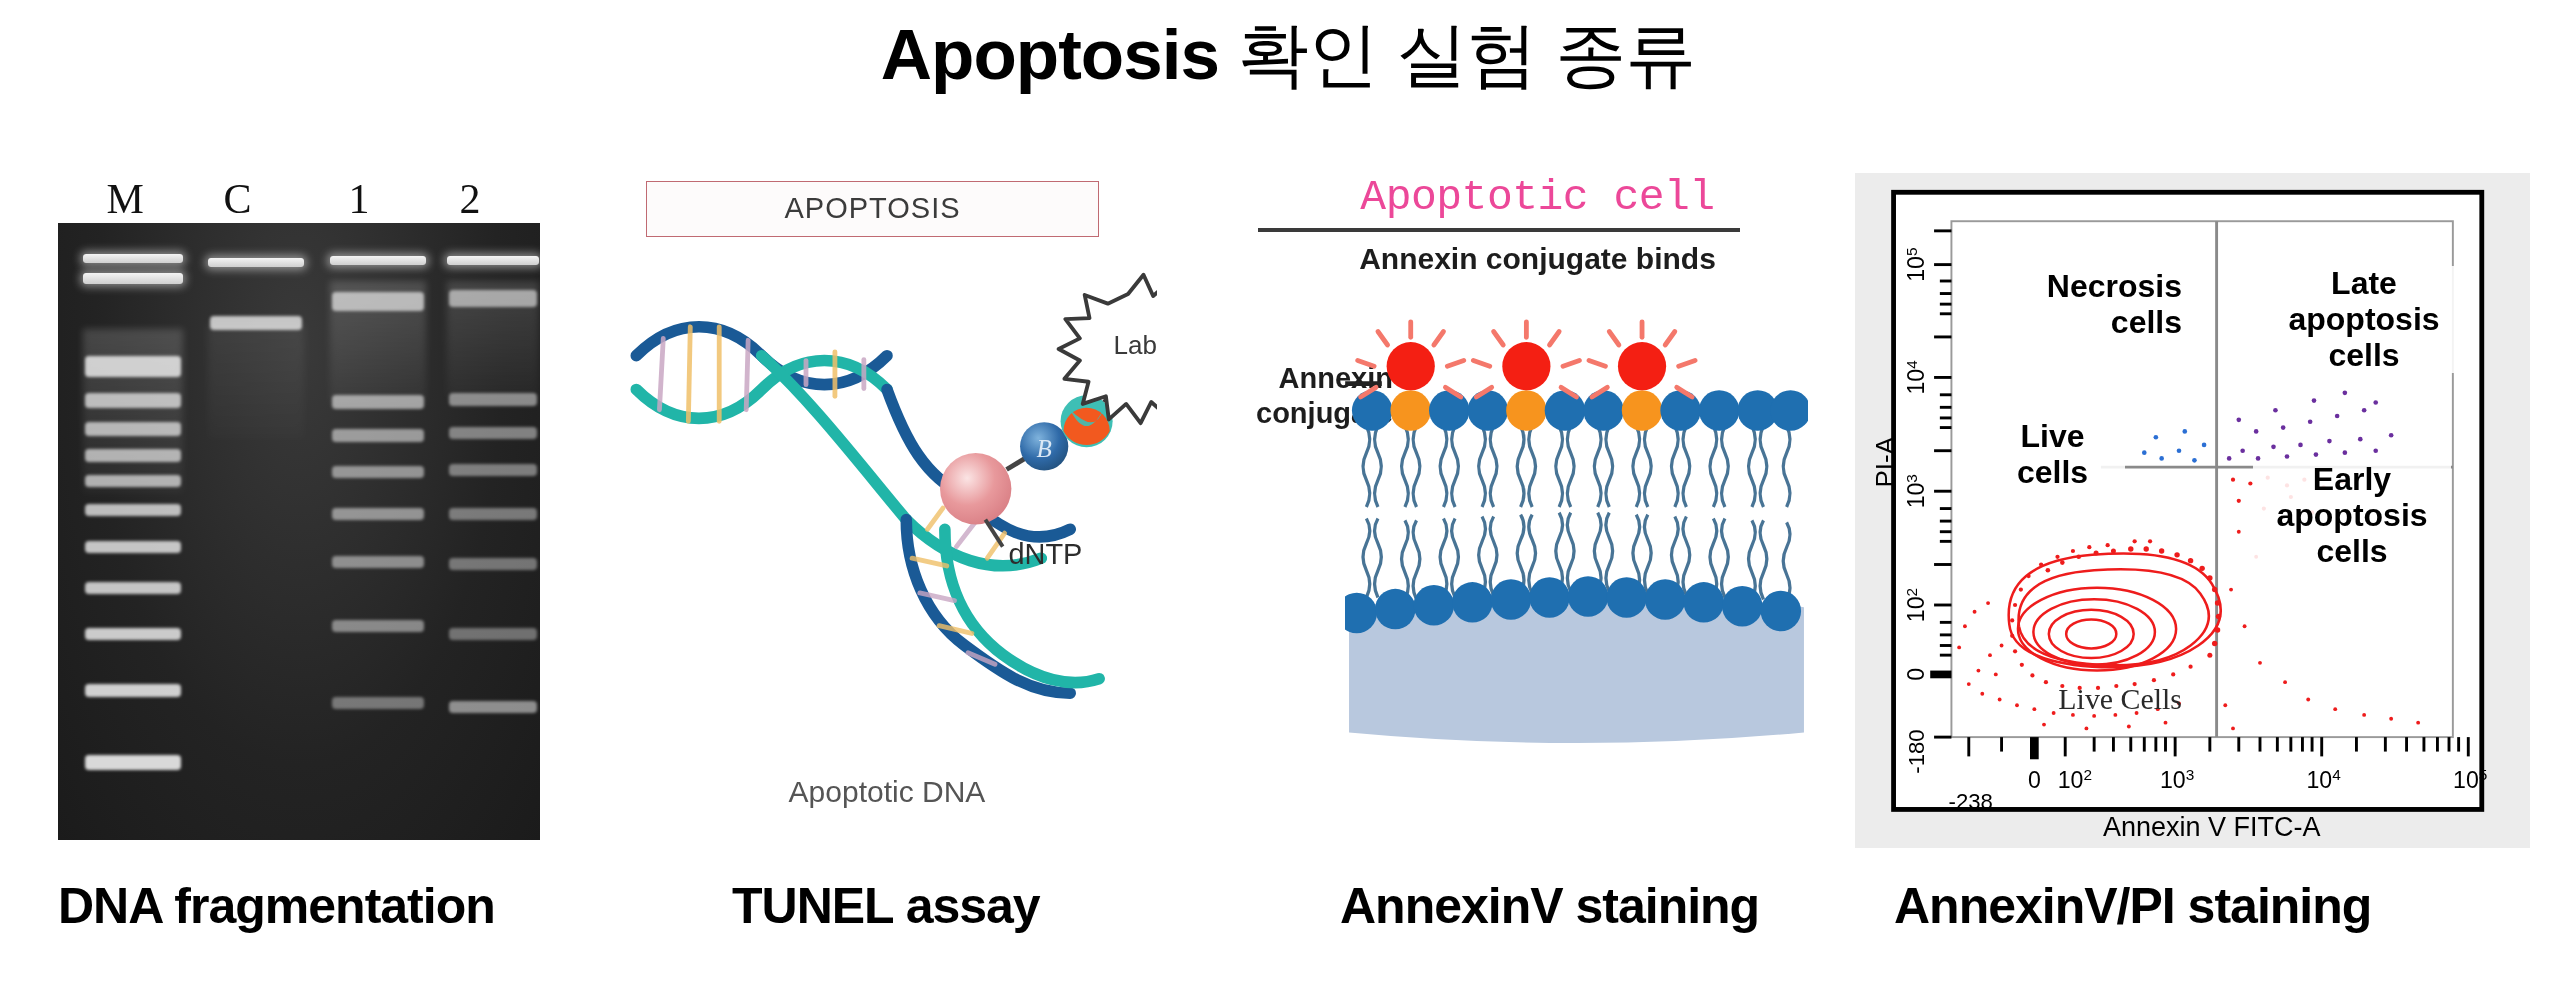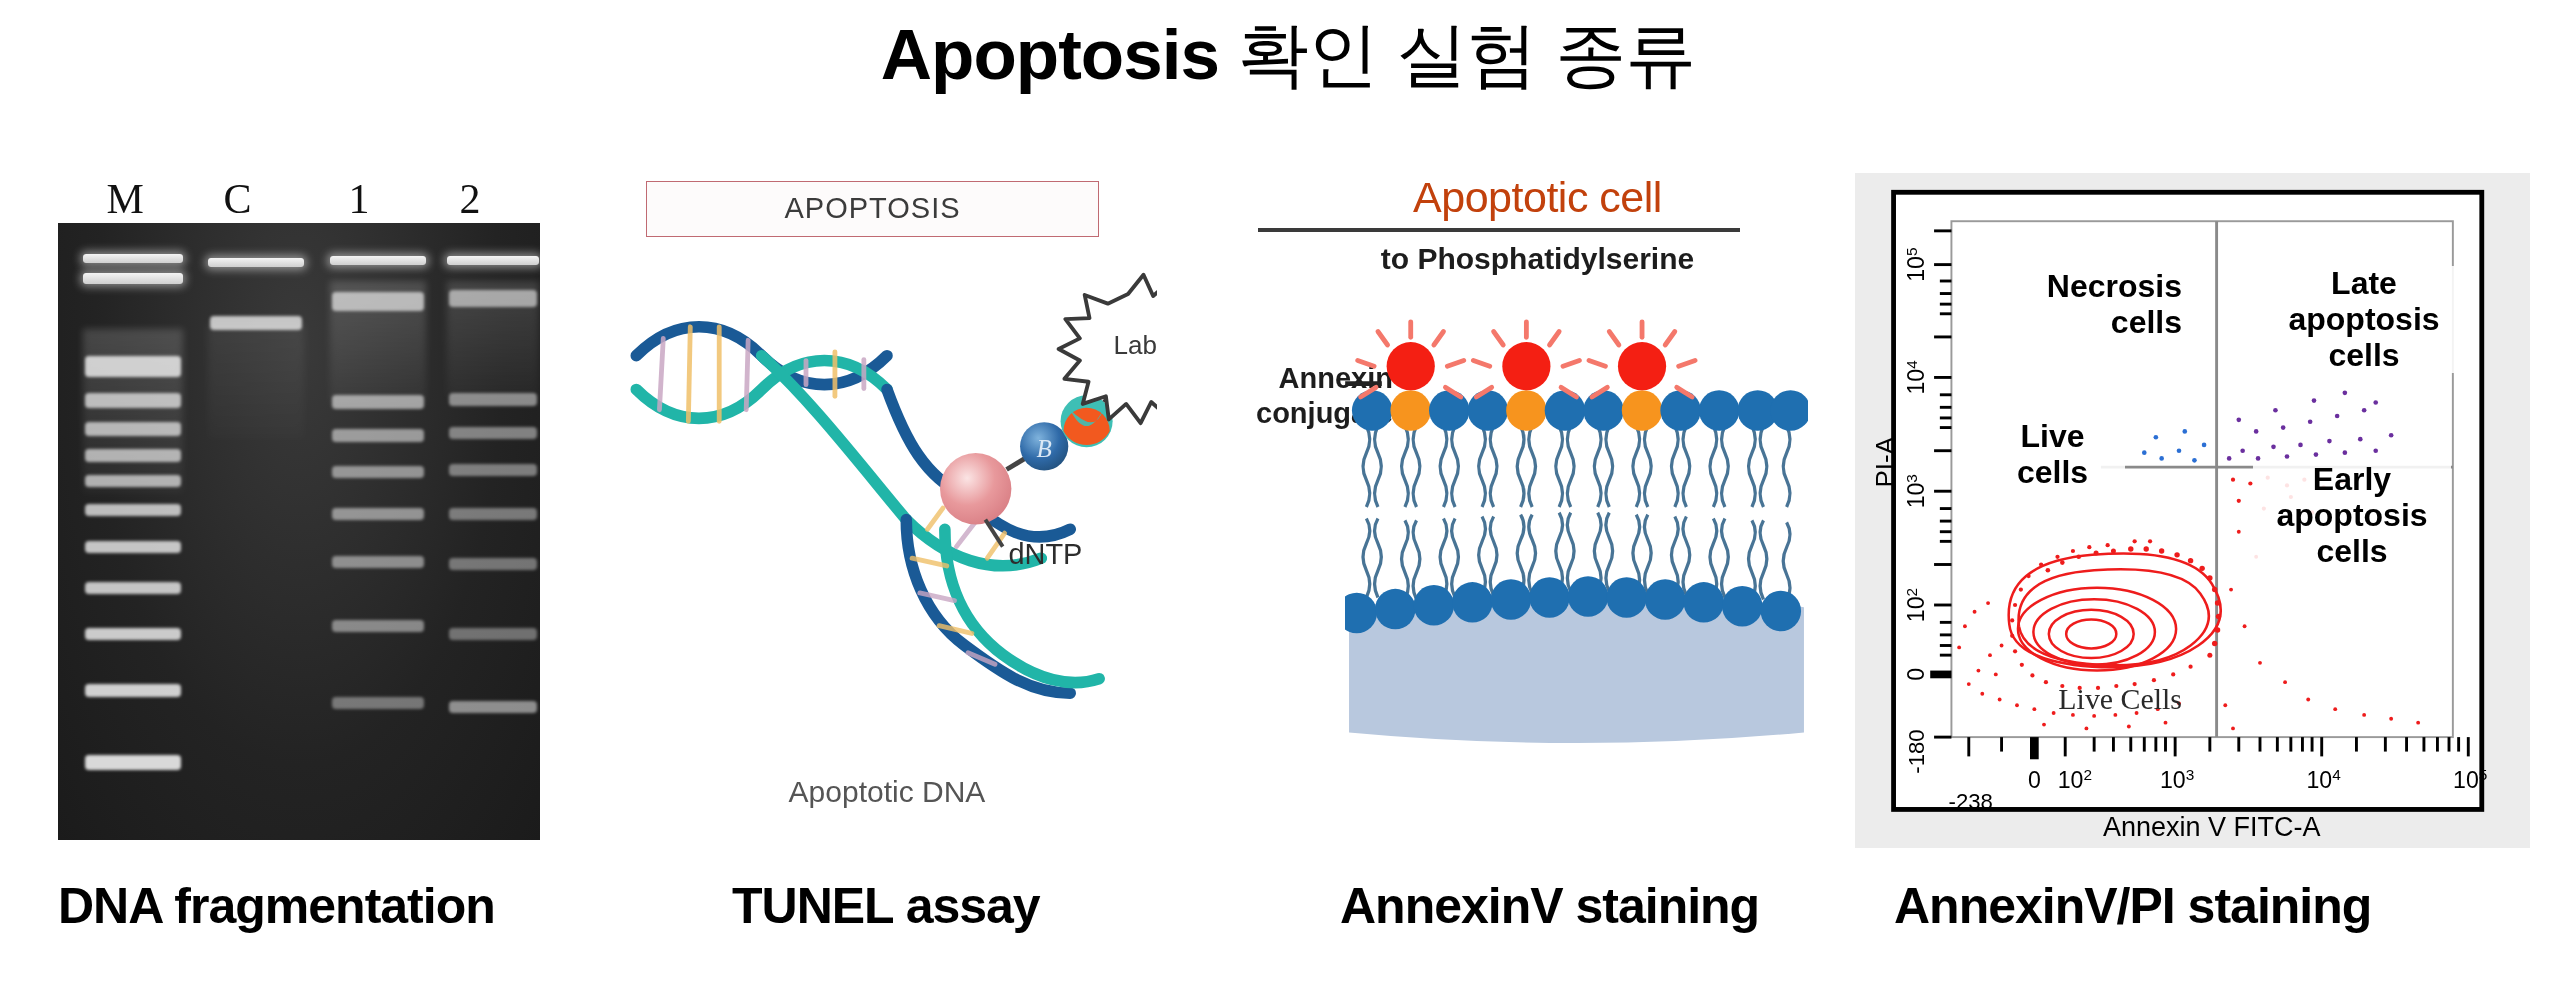--- a/index.html
+++ b/index.html
@@ -70,22 +70,23 @@
   .apop-box span { font-size: 29px; color: #3b3b3b; letter-spacing: 1px; }
   .tunel-svg { position: absolute; top: 67px; left: 0; }
   .frag-dna {
     position: absolute; top: 602px; left: 0; width: 540px;
     text-align: center; font-size: 30px; color: #555;
   }
 
   
   #panel-annexin { left: 1200px; width: 617px; }
   .ac-title {
-    text-align: center; font-size: 43px; color: #c2410c; letter-spacing: -0.5px;
+    text-align: center; font-size: 43px; color: #ec4899; letter-spacing: -0.5px;
     padding-left: 58px;
+    font-family: Liberation Mono, monospace;
   }
   .ac-rule { margin: 5.8px 0 9.6px 58px; width: 482px; height: 3.9px; background: #3a3a3a; }
   .ac-sub {
     text-align: center; font-size: 30px; font-weight: 700; color: #1d1d1d;
     line-height: 1.22; padding-left: 58px;
   }
   .annexin-label {
     position: absolute; top: 188px; left: 0; width: 193px;
     text-align: right; font-size: 29px; font-weight: 700; color: #1d1d1d;
     line-height: 1.2;
@@ -272,21 +273,21 @@
         </g>
       </svg>
 
       <div class="frag-dna">Apoptotic DNA</div>
     </div>
 
     <div class="panel" id="panel-annexin">
       <div class="ac-title">Apoptotic cell</div>
       <div class="ac-rule"></div>
       <div class="ac-sub">
-        <div>to Phosphatidylserine</div>
+        <div>Annexin conjugate binds</div>
       </div>
 
       <div class="annexin-label">
         <div>Annexin</div>
         <div>conjugate</div>
       </div>
 
       <svg class="membrane-svg" width="463" height="453" viewBox="0 0 480 470">
 
         <line x1="0" y1="68" x2="38" y2="68" stroke="#222" stroke-width="5"></line>

